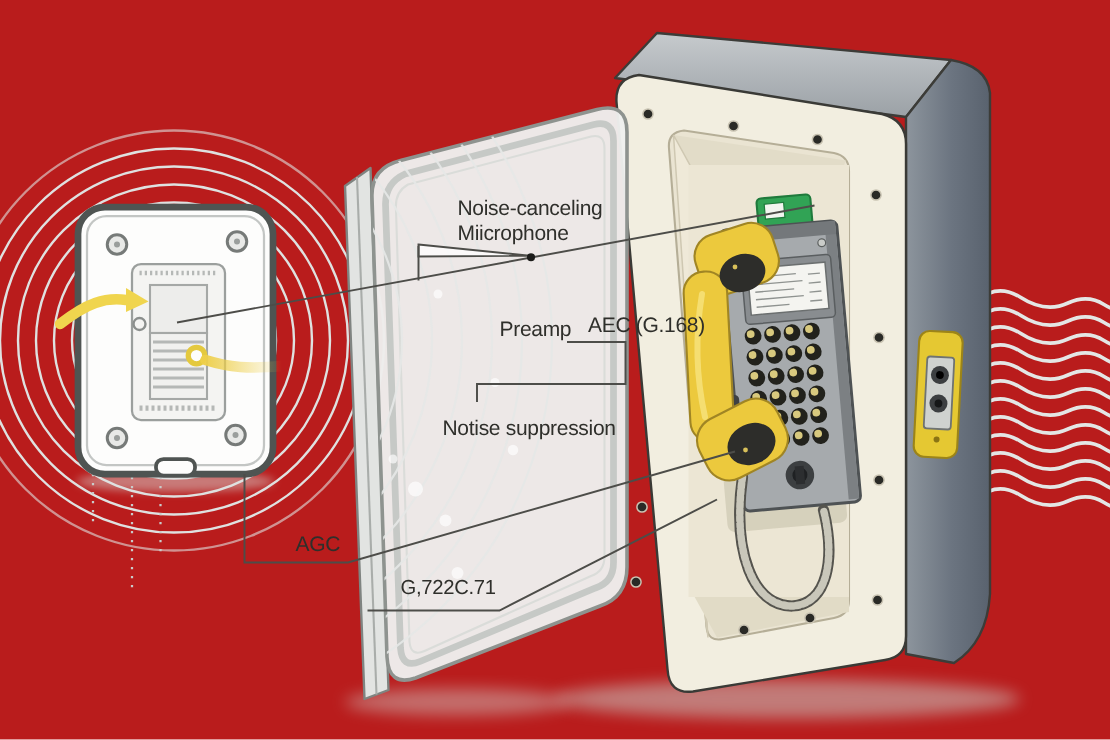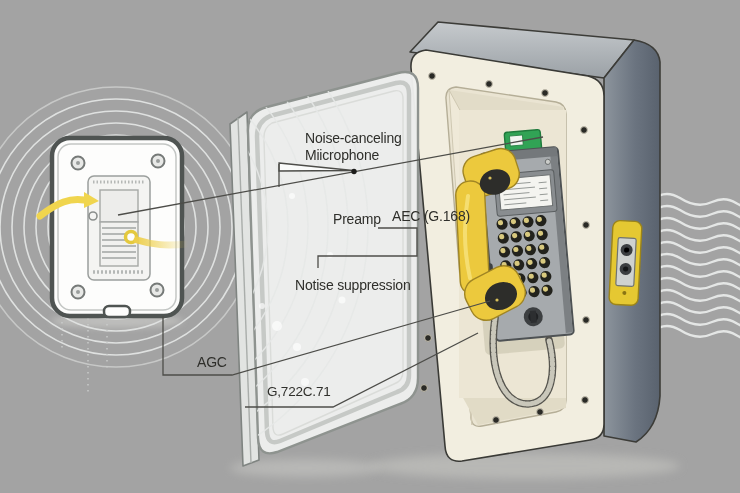--- a/index.html
+++ b/index.html
@@ -1,17 +1,17 @@
 <!DOCTYPE html>
 <html><head>
 <meta charset="utf-8">
 <style>
   html,body{margin:0;padding:0;background:#ffffff;}
   .stage{
-    position:relative;width:740px;height:493px;background:#a3a3a3;overflow:hidden;
+    position:relative;width:740px;height:493px;background:#b91c1c;overflow:hidden;
     font-family:"Liberation Sans", sans-serif;
   }
   svg{display:block;}
   text{
     font-family:"Liberation Sans", sans-serif;
     fill:#2f2f2b;
     letter-spacing:-0.2px;
   }
   .lbl{font-size:14px;}
   .lbl-sm{font-size:13.5px;}

